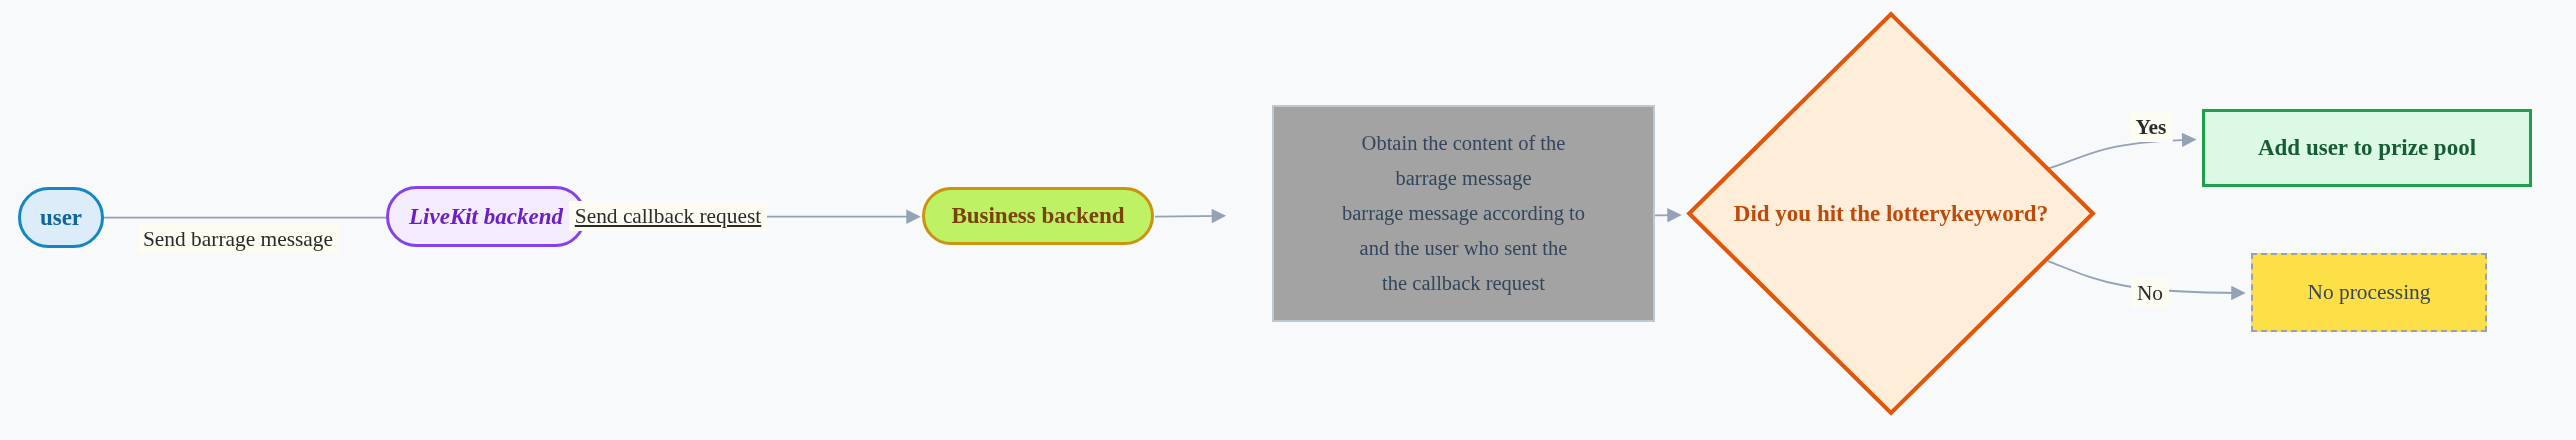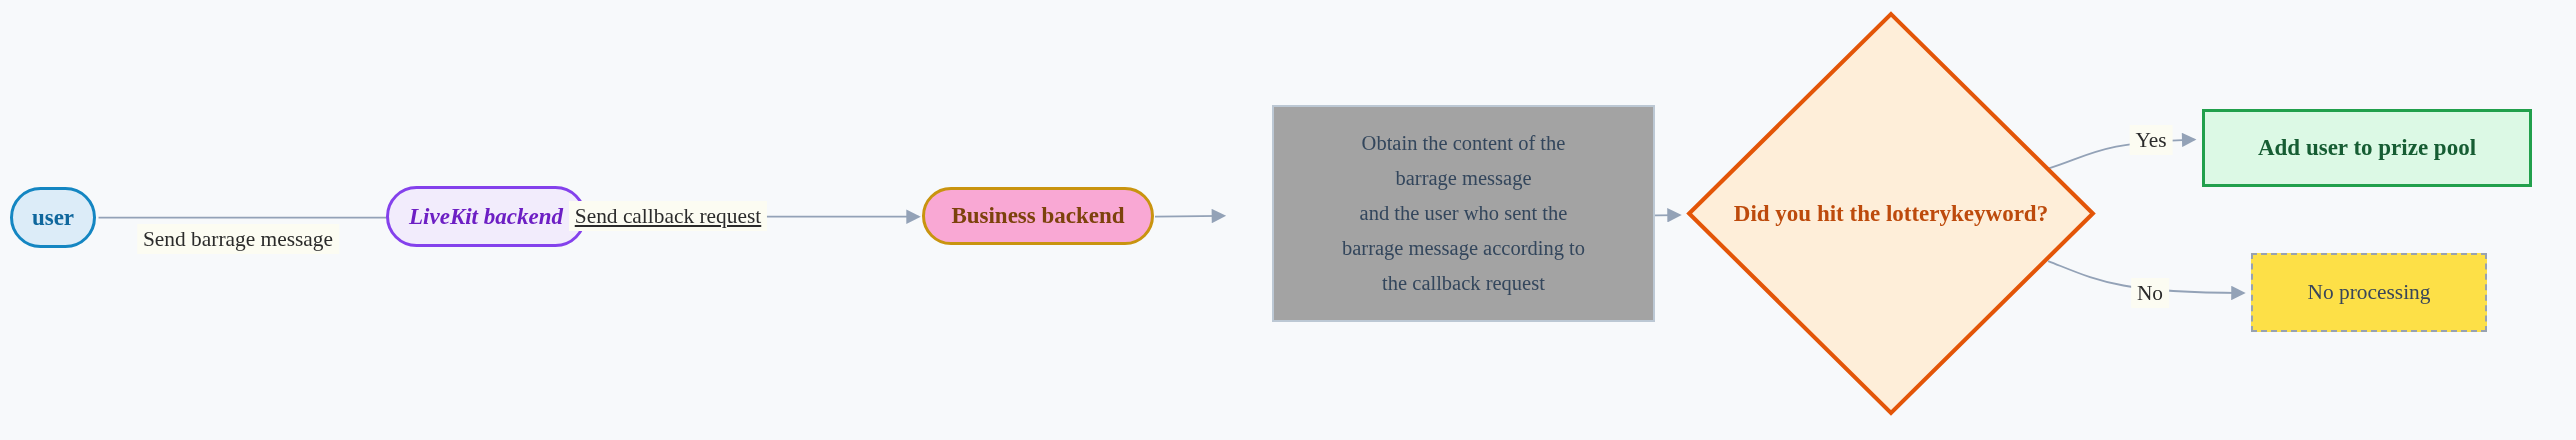--- a/index.html
+++ b/index.html
@@ -29,32 +29,32 @@
     display: flex;
     align-items: center;
     justify-content: center;
     text-align: center;
     box-sizing: border-box;
   }
 
   .stadium { border-radius: 49px; }
 
   .node-user {
-    left: 10px; top: 187px; width: 86px; height: 61px;
+    left: 18px; top: 187px; width: 86px; height: 61px;
     background: #dcecf8; border: 3.3px solid #1486c2;
     color: #0f679d; font-weight: bold; font-size: 23px;
   }
   .node-livekit {
     left: 386px; top: 186px; width: 200px; height: 61px;
     background: #f2ecfc; border: 3.7px solid #8441ec;
     color: #6d1fc4; font-weight: bold; font-size: 23px; font-style: italic;
   }
   .node-business {
     left: 922px; top: 187px; width: 232px; height: 58px;
-    background: #f9a8d4; border: 3.7px solid #c9940f;
+    background: #bef264; border: 3.7px solid #c9940f;
     color: #7c420c; font-weight: bold; font-size: 23px; justify-content: center;
   }
   .node-obtain {
     left: 1272px; top: 105px; width: 383px; height: 217px;
     background: #a3a3a3; border: 2.1px solid #bcc8d4;
     color: #33465c; font-size: 20.5px; line-height: 35px;
     flex-direction: column;
   }
   .decision-box {
     position: absolute;
@@ -85,21 +85,21 @@
     background: #fcfcf2;
     color: #2b2b2b;
     font-size: 21.4px;
     line-height: 25px;
     padding: 2.5px 5.8px;
     white-space: nowrap;
     text-align: center;
   }
   .lbl-1 { left: 238px;  top: 218px; margin-top: 21px; }
   .lbl-2 { left: 668px;  top: 216px; text-decoration: underline; }
-  .lbl-yes { left: 2151px; top: 140px; }
+  .lbl-yes { left: 2151px; top: 127px; font-weight: bold; }
   .lbl-no  { left: 2150px; top: 293px; }
 
   .line { display: block; }
 </style>
 </head>
 <body>
 
 <div class="canvas">
 
   <svg class="edge-layer" viewBox="0 0 3136 536">
@@ -132,22 +132,22 @@
     <span>Send callback request</span>
   </div>
 
   <div class="node stadium node-business">
     <span>Business backend</span>
   </div>
 
   <div class="node node-obtain">
     <span class="line">Obtain the content of the</span>
     <span class="line">barrage message</span>
+    <span class="line">barrage message according to</span>
     <span class="line">and the user who sent the</span>
-    <span class="line">barrage message according to</span>
     <span class="line">the callback request</span>
   </div>
 
   <svg class="decision-box" viewBox="0 0 502 496">
     <polygon points="251,5 497,248 251,491 5,248" fill="#feeed9" stroke="#e35508" stroke-width="5"></polygon>
   </svg>
   <div class="decision-label">
     <span class="line">Did you hit the lottery</span>
     <span class="line">keyword?</span>
   </div>

